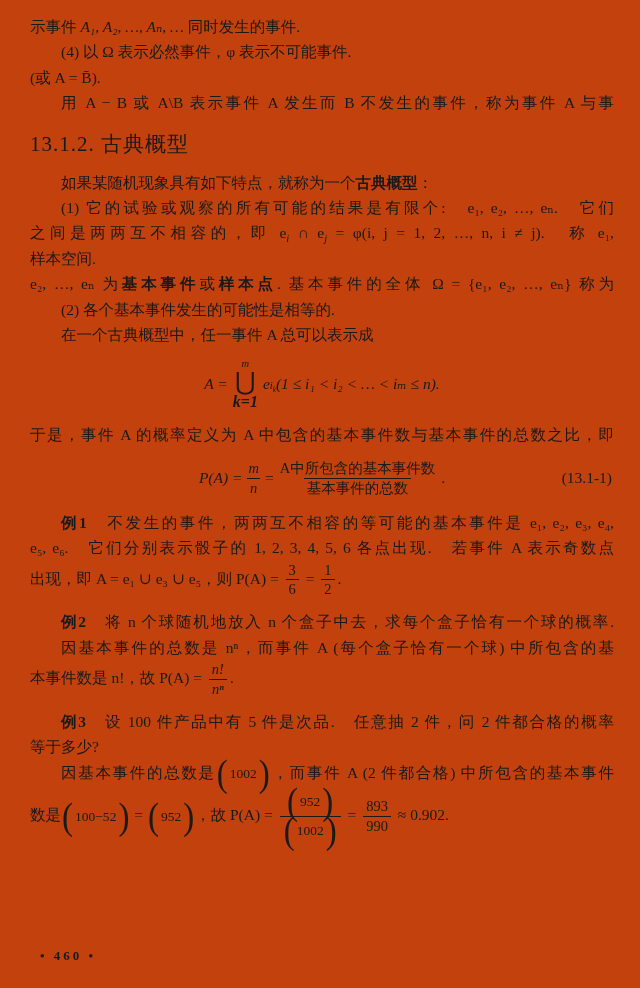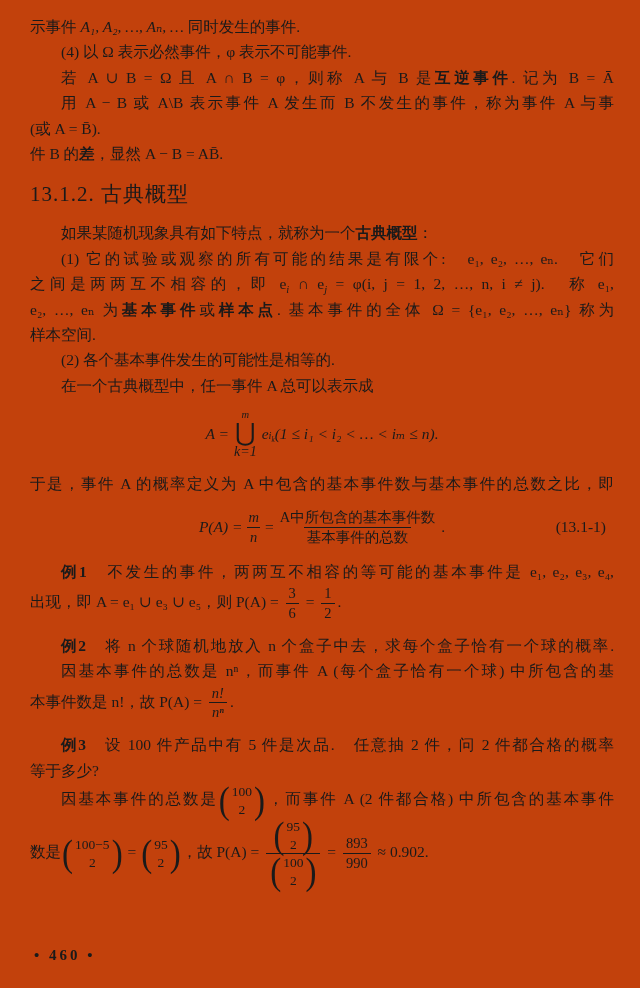--- a/index.html
+++ b/index.html
@@ -13,60 +13,58 @@
   .it{font-style:italic;}
   sub{font-size:68%;line-height:0;text-align:center;}
   .heading{font-size:21px;font-weight:normal;margin:15px 0 13px 0;letter-spacing:1px;line-height:26px;}
   .fml{position:relative;display:flex;justify-content:center;align-items:center;margin:12px 0;line-height:1.2;}
   .frac{display:inline-flex;flex-direction:column;align-items:center;vertical-align:middle;margin:0 3px;line-height:1.3;font-size:14.5px;}
   .frac .fn{padding:0 3px;text-align:center;}
   .frac .fd{border-top:1.4px solid #1a1a1a;padding:0 3px;text-align:center;}
   .bigu{display:inline-flex;flex-direction:column;align-items:center;margin:0 5px;line-height:1;}
   .bigu .lt{font-size:10.5px;font-style:italic;}
   .bigu .op{font-size:25px;line-height:0.95;}
-  .bigu .lb{font-size:14px;font-style:italic;}
+  .bigu .lb{font-size:16px;font-style:italic;font-weight:bold;}
   .binom{display:inline-flex;align-items:center;vertical-align:middle;margin:0 1px;}
   .binom .p{font-size:33px;line-height:0.85;font-weight:400;transform:scaleY(1.12);}
-  .binom .bc{display:inline-flex;flex-direction:column;align-items:center;font-size:13.5px;line-height:1.3;padding:0 2px;font-style:normal;}
+  .binom .bc{display:inline-flex;align-items:center;font-size:13.5px;line-height:1.3;padding:0 2px;font-style:normal;}
   .rhsgap{}
-  .eqnum{position:absolute;right:8px;top:50%;transform:translateY(-50%);font-size:15.5px;}
+  .eqnum{position:absolute;right:2px;top:50%;transform:translateY(-50%);font-size:15.5px;}
   .exgap{margin-top:10px;}
-  .footer{position:absolute;left:34px;bottom:24px;font-weight:bold;font-size:15px;letter-spacing:3px;}
+  .footer{position:absolute;left:40px;bottom:24px;font-weight:bold;font-size:13px;letter-spacing:3px;}
   .f1e{display:inline-flex;align-items:baseline;}
 </style>
 </head>
 <body>
 
 <div class="page">
   <div class="content">
 
     <div class="ln"><span>示事件 </span><span class="it">A₁, A₂, …, Aₙ, …</span><span> 同时发生的事件.</span></div>
 
     <div class="ln ind"><span>(4) 以 Ω 表示必然事件，φ 表示不可能事件.</span></div>
 
 
-    <div class="ln ind j"><span>若 A ∪ B = Ω 且 A ∩ B = φ，则称 A 与 B 是</span><span class="b">互逆事件</span><span>. 记为 B = Ā</span></div>
+
+    <div class="ln"><span>(或 A = B̄).</span></div>
 
     <div class="ln ind j"><span>用 A − B 或 A\B 表示事件 A 发生而 B 不发生的事件，称为事件 A 与事</span></div>
 
-    <div class="ln"><span>(或 A = B̄).</span></div>
-
-    <div class="ln"><span>件 B 的</span><span class="b">差</span><span>，显然 A − B = AB̄.</span></div>
 
     <div class="heading">13.1.2. 古典概型</div>
 
     <div class="ln ind"><span>如果某随机现象具有如下特点，就称为一个</span><span class="b">古典概型</span><span>：</span></div>
 
     <div class="ln ind j"><span>(1) 它的试验或观察的所有可能的结果是有限个:　e₁, e₂, …, eₙ.　它们</span></div>
 
     <div class="ln j"><span>之间是两两互不相容的，即 e</span><sub class="it">i</sub><span> ∩ e</span><sub class="it">j</sub><span> = φ(i, j = 1, 2, …, n, i ≠ j).　称 e₁,</span></div>
 
+    <div class="ln"><span>样本空间.</span></div>
+
     <div class="ln j"><span>e₂, …, eₙ 为</span><span class="b">基本事件</span><span>或</span><span class="b">样本点</span><span>. 基本事件的全体 Ω = {e₁, e₂, …, eₙ} 称为</span></div>
-
-    <div class="ln"><span>样本空间.</span></div>
 
     <div class="ln ind"><span>(2) 各个基本事件发生的可能性是相等的.</span></div>
 
     <div class="ln ind"><span>在一个古典概型中，任一事件 A 总可以表示成</span></div>
 
     <div class="fml">
       <span class="it">A = </span>
       <span class="bigu">
         <span class="lt">m</span>
         <span class="op">⋃</span>
@@ -90,20 +88,21 @@
       <span> = </span>
       <span class="frac">
           <span class="fn">A中所包含的基本事件数</span>
           <span class="fd">基本事件的总数</span>
         </span>
       <span>.</span>
       <span class="eqnum">(13.1-1)</span>
     </div>
 
     <div class="ln ind j"><span class="b">例1</span><span>　不发生的事件，两两互不相容的等可能的基本事件是 e₁, e₂, e₃, e₄,</span></div>
+    <div class="ln j"><span>e₅, e₆.　它们分别表示骰子的 1, 2, 3, 4, 5, 6 各点出现.　若事件 A 表示奇数点</span></div>
     <div class="ln"><span>出现，即 A = e₁ ∪ e₃ ∪ e₅，则 P(A) = </span><span class="frac">
           <span class="fn">3</span>
           <span class="fd">6</span>
         </span><span> = </span><span class="frac">
           <span class="fn">1</span>
           <span class="fd">2</span>
         </span><span>.</span></div>
 
     <div class="ln ind j exgap"><span class="b">例2</span><span>　将 n 个球随机地放入 n 个盒子中去，求每个盒子恰有一个球的概率.</span></div>
     <div class="ln ind j"><span>因基本事件的总数是 nⁿ，而事件 A (每个盒子恰有一个球) 中所包含的基</span></div>

